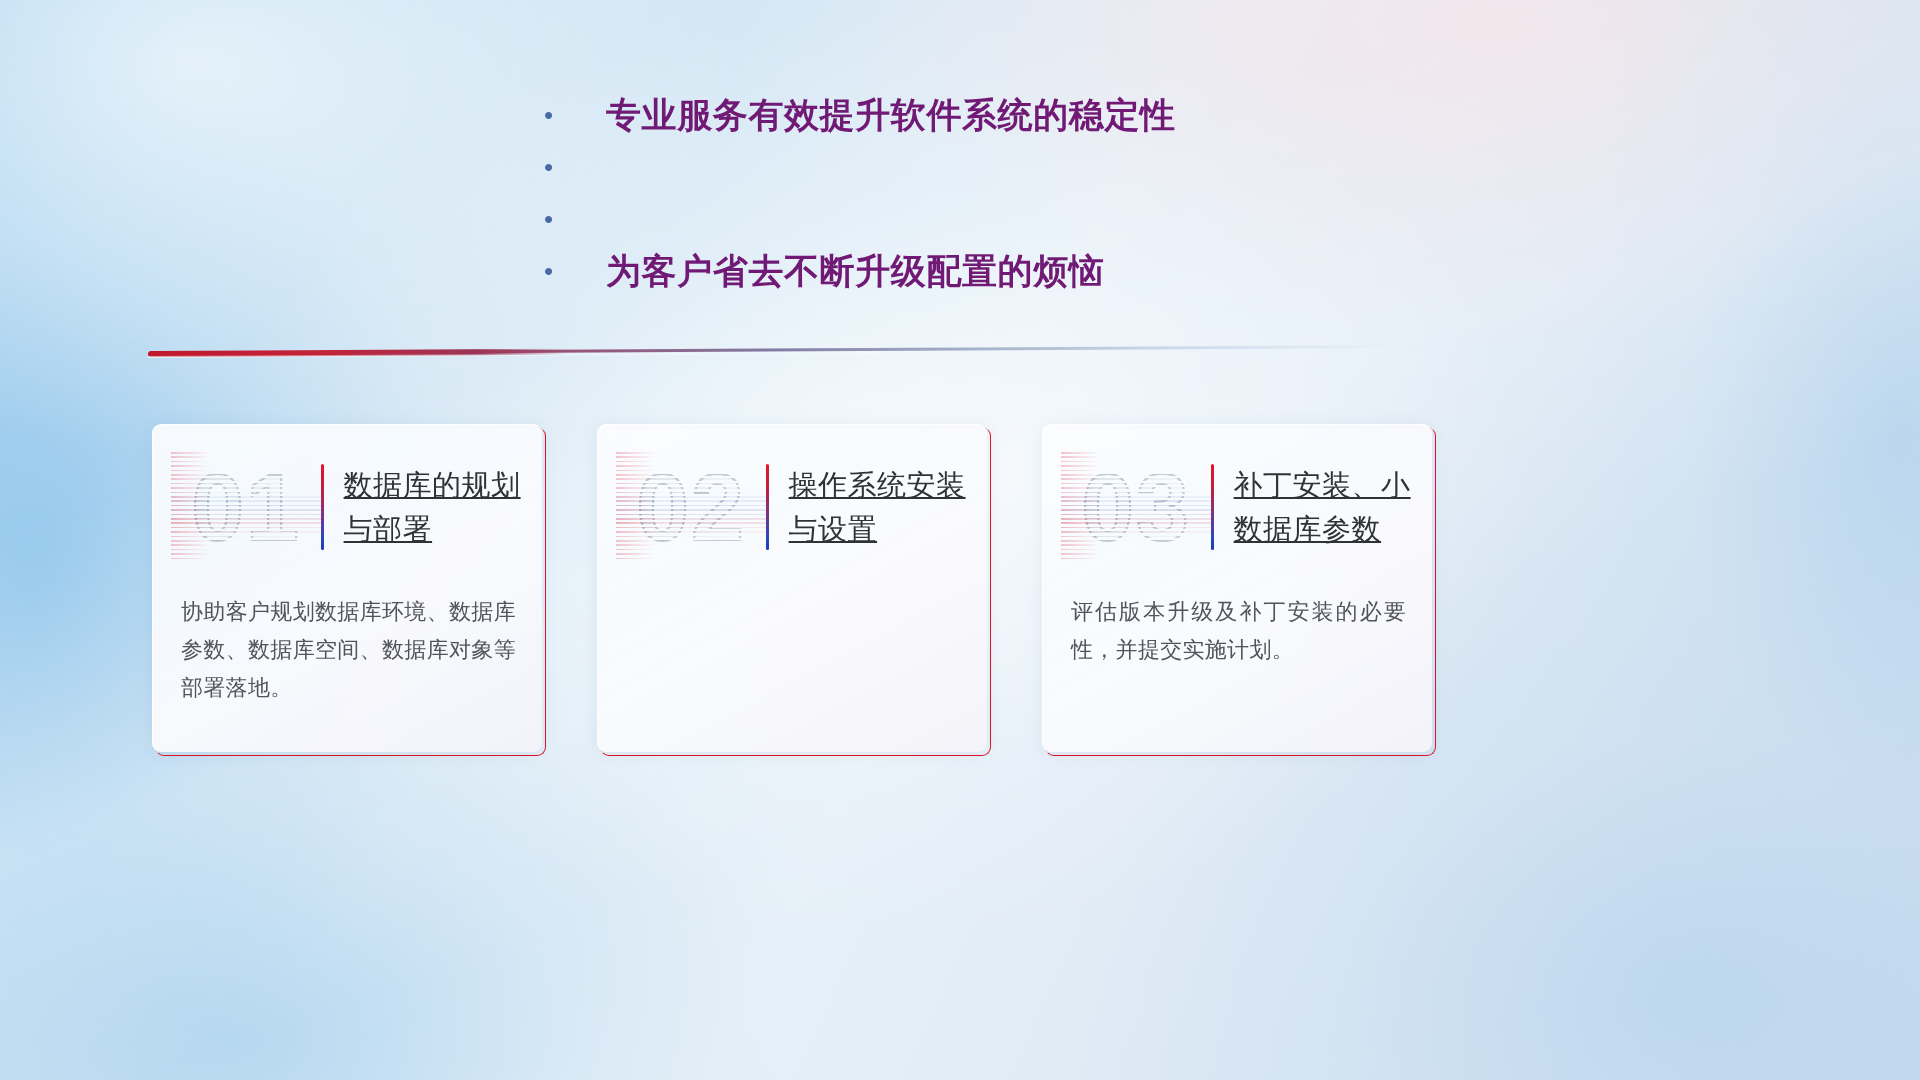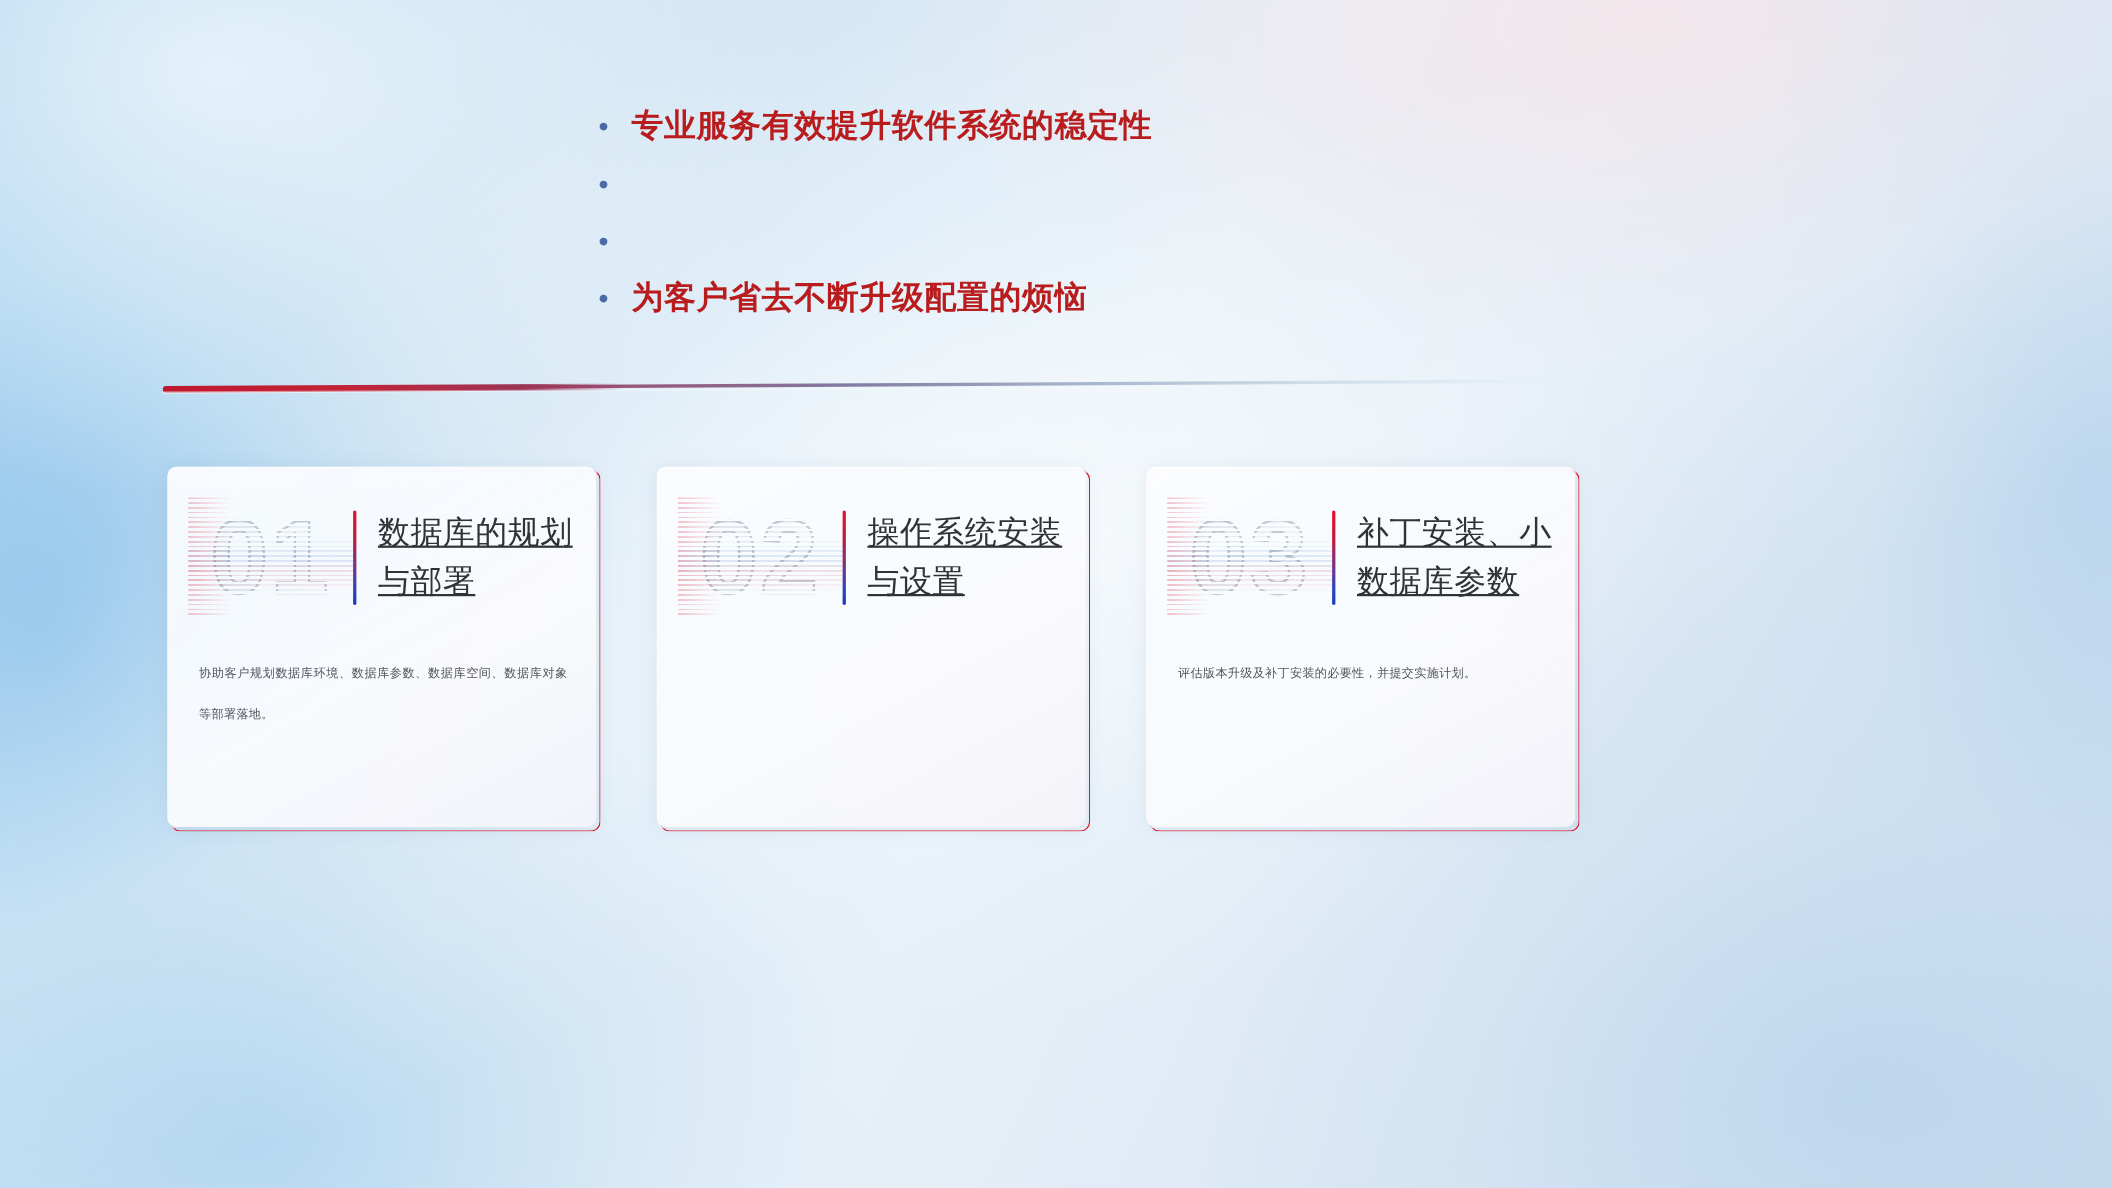--- a/index.html
+++ b/index.html
@@ -78,26 +78,27 @@
   .bullet-dot {
     width:34px;
     flex:0 0 34px;
     color:#4a6aa5;
     font-size:26px;
     line-height:46px;
     text-align:left;
     padding-left:4px;
   }
   .bullet-text {
-    color:#b91c1c;
-    font-size:29px;
+    color:#701a75;
+    font-size:35px;
     line-height:46px;
     letter-spacing:0.6px;
     font-weight:600;
     white-space:nowrap;
+    margin-left:32px;
   }
 
   
   #divider { position:absolute; left:148px; top:344px; width:1300px; height:22px; }
   .div-thick {
     position:absolute; left:0; top:7px; width:420px; height:6px;
     background:linear-gradient(90deg,#c0182c 0%,#c2243a 42%,#9b3557 78%,rgba(140,70,100,0) 100%);
     border-radius:3px;
     transform:skewY(-0.32deg);
     transform-origin:left center;
@@ -227,21 +228,21 @@
     color:#2f3336;
     letter-spacing:0.5px;
     font-weight:400;
     padding-right:14px;
   }
   .card-title .tl { display:block;text-decoration:underline; }
 
   .card-desc {
     position:absolute;
     left:28px; right:26px; top:168px;
-    font-size:11px;
+    font-size:22px;
     line-height:38px;
     color:#50555b;
     letter-spacing:0.3px;
     text-align:justify;
     text-justify:inter-ideograph;
   }
 </style>
 </head>
 <body>
 

